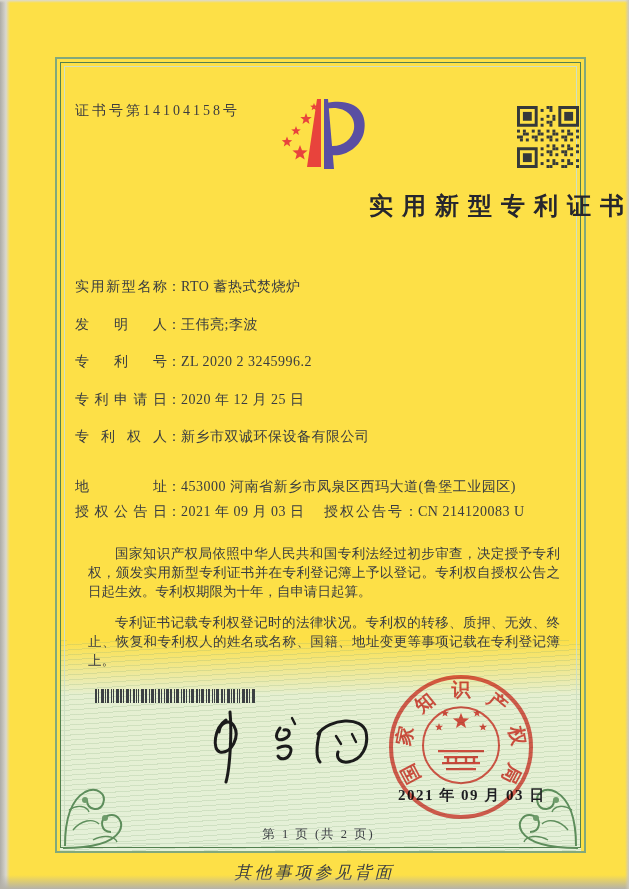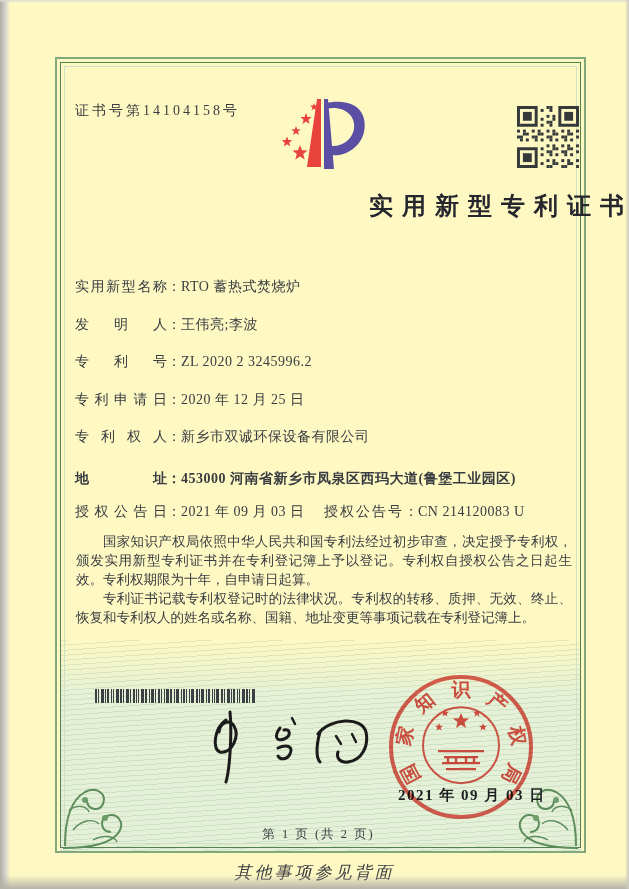--- a/index.html
+++ b/index.html
@@ -1,16 +1,16 @@
 <!DOCTYPE html>
 <html><head>
 <meta charset="utf-8">
 <style>
   html,body{margin:0;padding:0;background:#9a988f;font-family:"Liberation Serif","DejaVu Serif",serif;}
-  .page{position:relative;width:629px;height:889px;background:#fef9c3;overflow:hidden;}
+  .page{position:relative;width:629px;height:889px;background:#fde047;overflow:hidden;}
   .edge-left{position:absolute;left:0;top:0;width:10px;height:100%;background:linear-gradient(90deg,#aeaca5,#d9d7cf 60%,rgba(252,248,229,0));}
   .edge-bottom{position:absolute;left:0;bottom:0;width:100%;height:14px;background:linear-gradient(180deg,rgba(252,248,229,0),#b5b2a9);}
   .edge-top{position:absolute;left:0;top:0;width:100%;height:3px;background:linear-gradient(180deg,#dcdad1,rgba(252,248,229,0));}
   .edge-right{position:absolute;right:0;top:0;width:4px;height:100%;background:linear-gradient(270deg,#ccc9c0,rgba(252,248,229,0));}
 
   .frame{position:absolute;left:55px;top:57px;width:527px;height:792px;border:2px solid #82a87b;}
   .frame-in1{position:absolute;inset:3px;border:1px solid #52804f;}
   .frame-in2{position:absolute;inset:7px;border:1px solid #cfe0c5;}
 
   .green-band{position:absolute;left:60px;top:640px;width:521px;height:211px;
@@ -28,21 +28,21 @@
 
   .fields{position:absolute;left:75px;top:270px;width:500px;font-size:14px;color:#393c41;}
   .frow{position:absolute;left:0;white-space:nowrap;}
   .flabel{display:inline-block;width:92px;text-align:justify;text-align-last:justify;vertical-align:bottom;}
   .fcolon{display:inline-block;width:14px;}
   .fvalue{letter-spacing:.5px;}
   .frow2{position:absolute;white-space:nowrap;}
 
   .paras{position:absolute;left:76px;top:533px;width:496px;font-size:13.5px;line-height:18.9px;
     color:#3a3d42;text-align:justify;}
-  .paras p{margin:0;text-indent:2em;}
+  .paras p{margin:12px;text-indent:2em;}
 
   .barcode{position:absolute;left:95px;top:689px;}
 
   .signer{position:absolute;left:85px;top:726px;font-size:15px;color:#222;font-family:"Liberation Sans","DejaVu Sans",sans-serif;letter-spacing:3px;}
   .signer div{margin-bottom:13px;}
   .signature{position:absolute;left:196px;top:706px;}
 
   .seal{position:absolute;left:389px;top:675px;width:144px;height:144px;mix-blend-mode:multiply;}
   .seal-ring{position:absolute;inset:0;border:4.5px solid rgba(227,74,66,.88);border-radius:50%;}
   .seal-char{position:absolute;left:50%;top:50%;width:22px;height:22px;margin:-11px 0 0 -11px;
@@ -209,21 +209,21 @@
     </div>
     <div class="frow" style="top:83px;">
       <span class="flabel">专利号</span><span class="fcolon">：</span><span class="fvalue">ZL 2020 2 3245996.2</span>
     </div>
     <div class="frow" style="top:121px;">
       <span class="flabel">专利申请日</span><span class="fcolon">：</span><span class="fvalue">2020 年 12 月 25 日</span>
     </div>
     <div class="frow" style="top:158px;">
       <span class="flabel">专利权人</span><span class="fcolon">：</span><span class="fvalue">新乡市双诚环保设备有限公司</span>
     </div>
-    <div class="frow" style="top:200px;font-weight:bold;">
+    <div class="frow" style="top:208px;">
       <span class="flabel">地址</span><span class="fcolon">：</span><span class="fvalue">453000 河南省新乡市凤泉区西玛大道(鲁堡工业园区)</span>
     </div>
     <div class="frow" style="top:233px;">
       <span class="flabel">授权公告日</span><span class="fcolon">：</span><span class="fvalue">2021 年 09 月 03 日</span>
     </div>
     <div class="frow2" style="left:249px;top:233px;">
       <span style="letter-spacing:2px;">授权公告号</span>：<span class="fvalue">CN 214120083 U</span>
     </div>
   </div>
 

